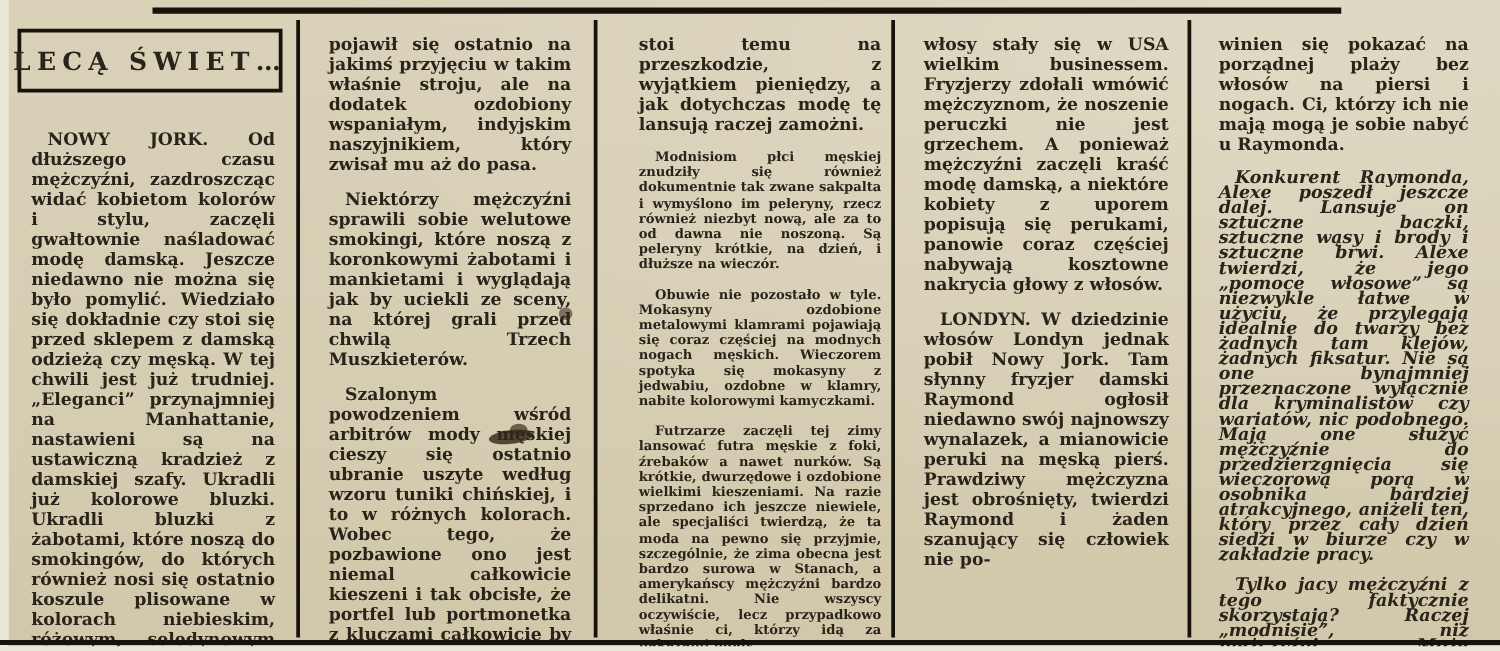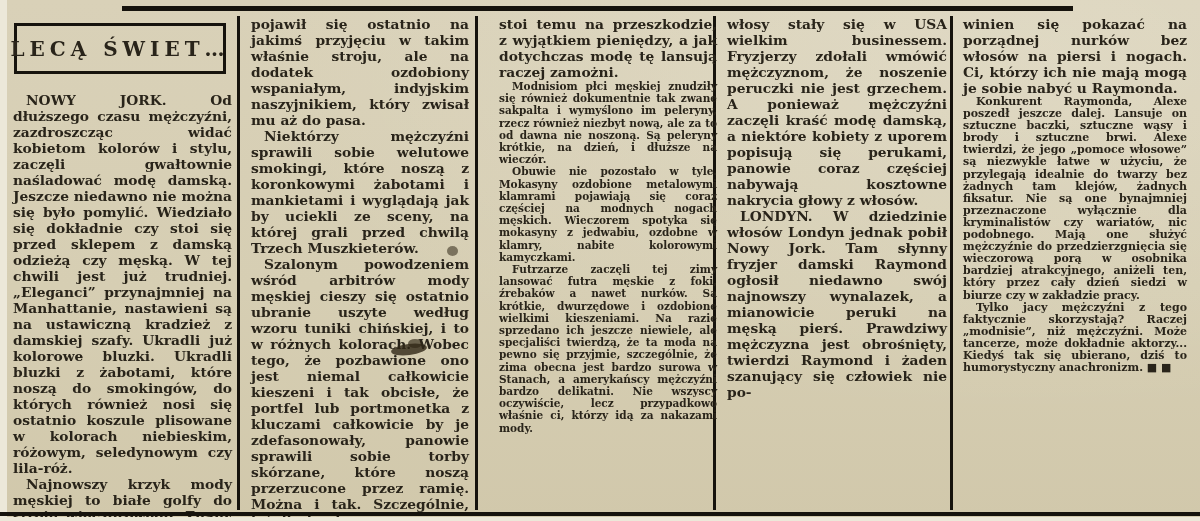--- a/index.html
+++ b/index.html
@@ -31,30 +31,30 @@
   .title-box{
     position:absolute;left:14px;top:23px;width:212px;height:51px;
     border:3px solid var(--rule);
     display:flex;align-items:center;justify-content:center;
     box-sizing:border-box;
   }
   .title-box span{
     font-weight:bold;font-size:20px;letter-spacing:5px;white-space:nowrap;
   }
   .col{position:absolute;text-align:justify;}
-  .col p{margin:0;font-weight:bold;color:var(--ink);}
+  .col p{margin:12px;font-weight:bold;color:var(--ink);}
   .col p.lg{font-size:13.8px;line-height:16px;}
   .col p.sm{font-size:10.5px;line-height:12.2px;}
   .col p.indent{text-indent:13px;}
   .col1{left:13px;top:92px;width:219px;}
   .col2{left:251px;top:16px;width:218px;}
   .col3{left:499px;top:16px;width:218px;}
   .col4{left:727px;top:16px;width:220px;}
   .col5{left:963px;top:16px;width:224px;}
-  .col5 p.sm{font-size:11px;line-height:12.1px;}
+  .col5 p.sm{font-size:14px;line-height:12.1px;font-style:italic;}
   .smudge{position:absolute;background:#2f2716;border-radius:50%;}
   .s1{left:391px;top:344px;width:36px;height:11px;opacity:.8;transform:rotate(-7deg);}
   .s1b{left:408px;top:339px;width:14px;height:9px;opacity:.65;}
   .s2{left:447px;top:246px;width:11px;height:10px;opacity:.55;}
 </style>
 </head>
 <body>
 
 <div class="clipping">
   <div class="edge-left"></div>
@@ -81,21 +81,21 @@
       <p class="lg">stoi temu na przeszkodzie, z wyjątkiem pieniędzy, a jak dotychczas modę tę lansują raczej zamożni.</p>
       <p class="sm indent">Modnisiom płci męskiej znudziły się również dokumentnie tak zwane sakpalta i wymyślono im peleryny, rzecz również niezbyt nową, ale za to od dawna nie noszoną. Są peleryny krótkie, na dzień, i dłuższe na wieczór.</p>
       <p class="sm indent">Obuwie nie pozostało w tyle. Mokasyny ozdobione metalowymi klamrami pojawiają się coraz częściej na modnych nogach męskich. Wieczorem spotyka się mokasyny z jedwabiu, ozdobne w klamry, nabite kolorowymi kamyczkami.</p>
       <p class="sm indent">Futrzarze zaczęli tej zimy lansować futra męskie z foki, źrebaków a nawet nurków. Są krótkie, dwurzędowe i ozdobione wielkimi kieszeniami. Na razie sprzedano ich jeszcze niewiele, ale specjaliści twierdzą, że ta moda na pewno się przyjmie, szczególnie, że zima obecna jest bardzo surowa w Stanach, a amerykańscy mężczyźni bardzo delikatni. Nie wszyscy oczywiście, lecz przypadkowo właśnie ci, którzy idą za nakazami mody.</p>
     </div>
   <div class="col col4">
       <p class="lg">włosy stały się w USA wielkim businessem. Fryzjerzy zdołali wmówić mężczyznom, że noszenie peruczki nie jest grzechem. A ponieważ mężczyźni zaczęli kraść modę damską, a niektóre kobiety z uporem popisują się perukami, panowie coraz częściej nabywają kosztowne nakrycia głowy z włosów.</p>
       <p class="lg indent">LONDYN. W dziedzinie włosów Londyn jednak pobił Nowy Jork. Tam słynny fryzjer damski Raymond ogłosił niedawno swój najnowszy wynalazek, a mianowicie peruki na męską pierś. Prawdziwy mężczyzna jest obrośnięty, twierdzi Raymond i żaden szanujący się człowiek nie po-</p>
     </div>
   <div class="col col5">
-      <p class="lg">winien się pokazać na porządnej nurków bez włosów na piersi i nogach. Ci, którzy ich nie mają mogą je sobie nabyć u Raymonda.</p>
+      <p class="lg">winien się pokazać na porządnej plaży bez włosów na piersi i nogach. Ci, którzy ich nie mają mogą je sobie nabyć u Raymonda.</p>
       <p class="sm indent">Konkurent Raymonda, Alexe poszedł jeszcze dalej. Lansuje on sztuczne baczki, sztuczne wąsy i brody i sztuczne brwi. Alexe twierdzi, że jego „pomoce włosowe” są niezwykle łatwe w użyciu, że przylegają idealnie do twarzy bez żadnych tam klejów, żadnych fiksatur. Nie są one bynajmniej przeznaczone wyłącznie dla kryminalistów czy wariatów, nic podobnego. Mają one służyć mężczyźnie do przedzierzgnięcia się wieczorową porą w osobnika bardziej atrakcyjnego, aniżeli ten, który przez cały dzień siedzi w biurze czy w zakładzie pracy.</p>
       <p class="sm indent">Tylko jacy mężczyźni z tego faktycznie skorzystają? Raczej „modnisie”, niż mężczyźni. Może tancerze, może dokładnie aktorzy...  Kiedyś tak się ubierano, dziś to humorystyczny anachronizm. ■ ■</p>
     </div>
 
   <div class="smudge s1"></div>
   <div class="smudge s1b"></div>
   <div class="smudge s2"></div>
 
   <div class="rule bottom"></div>
   <div class="edge-bottom"></div>

